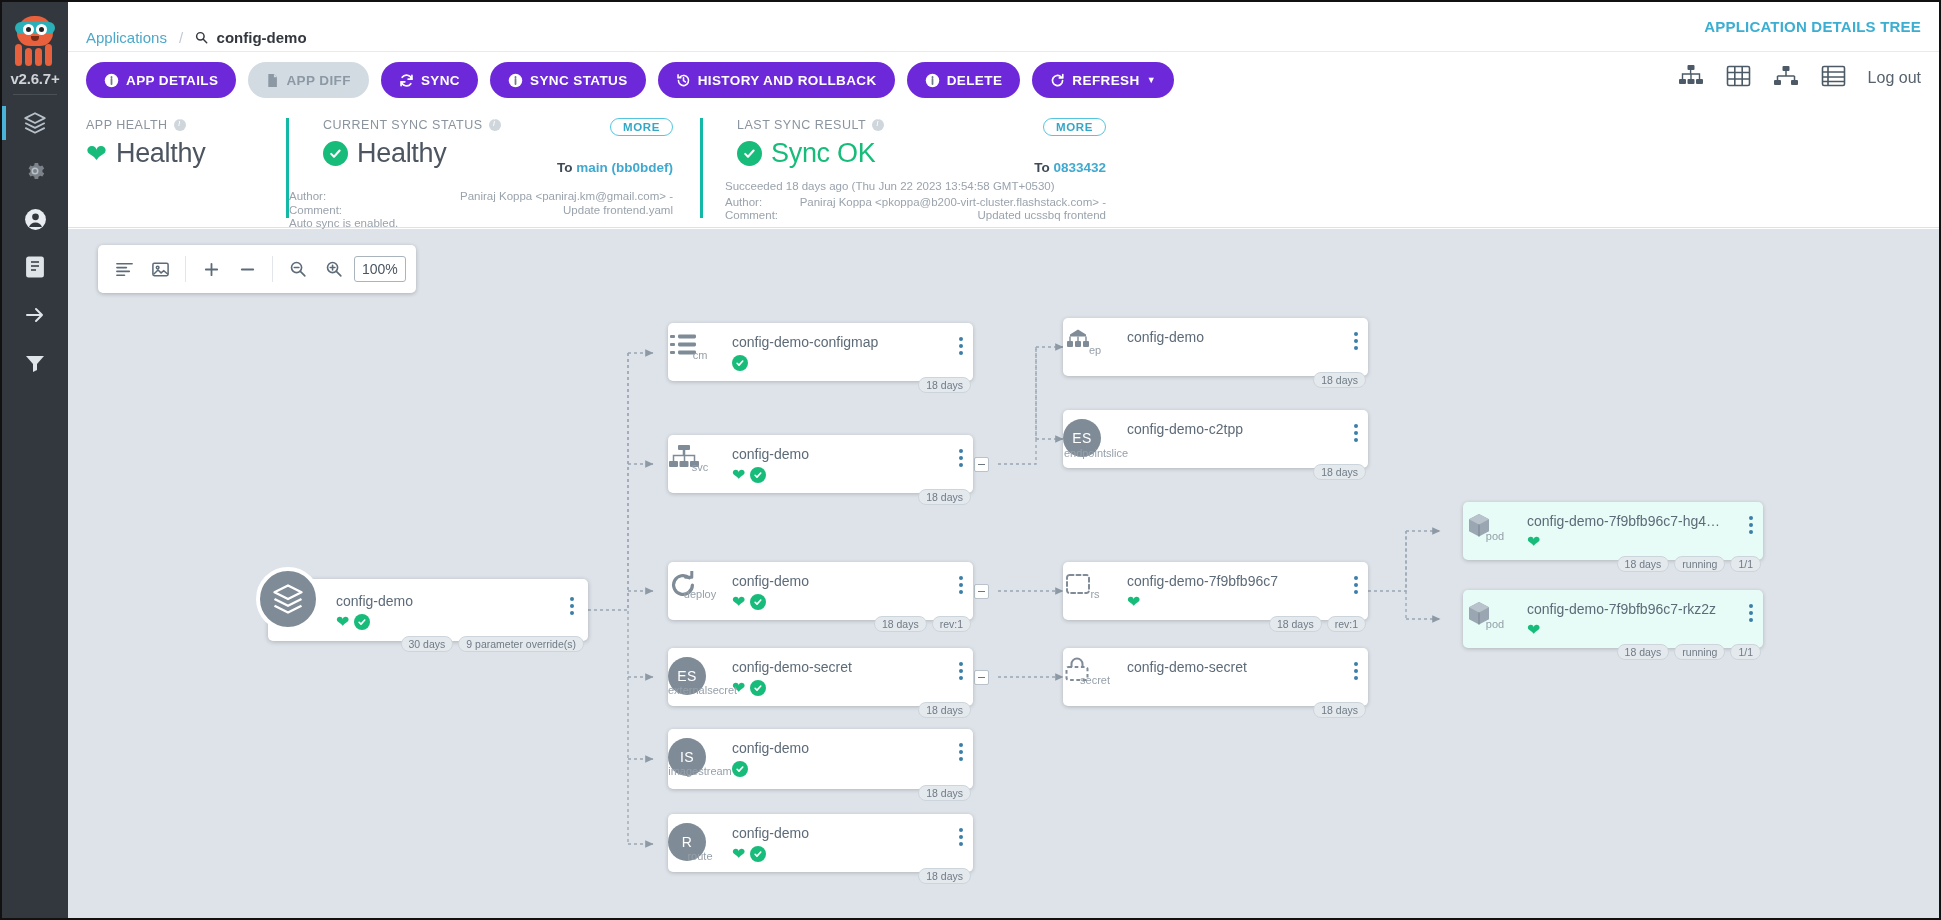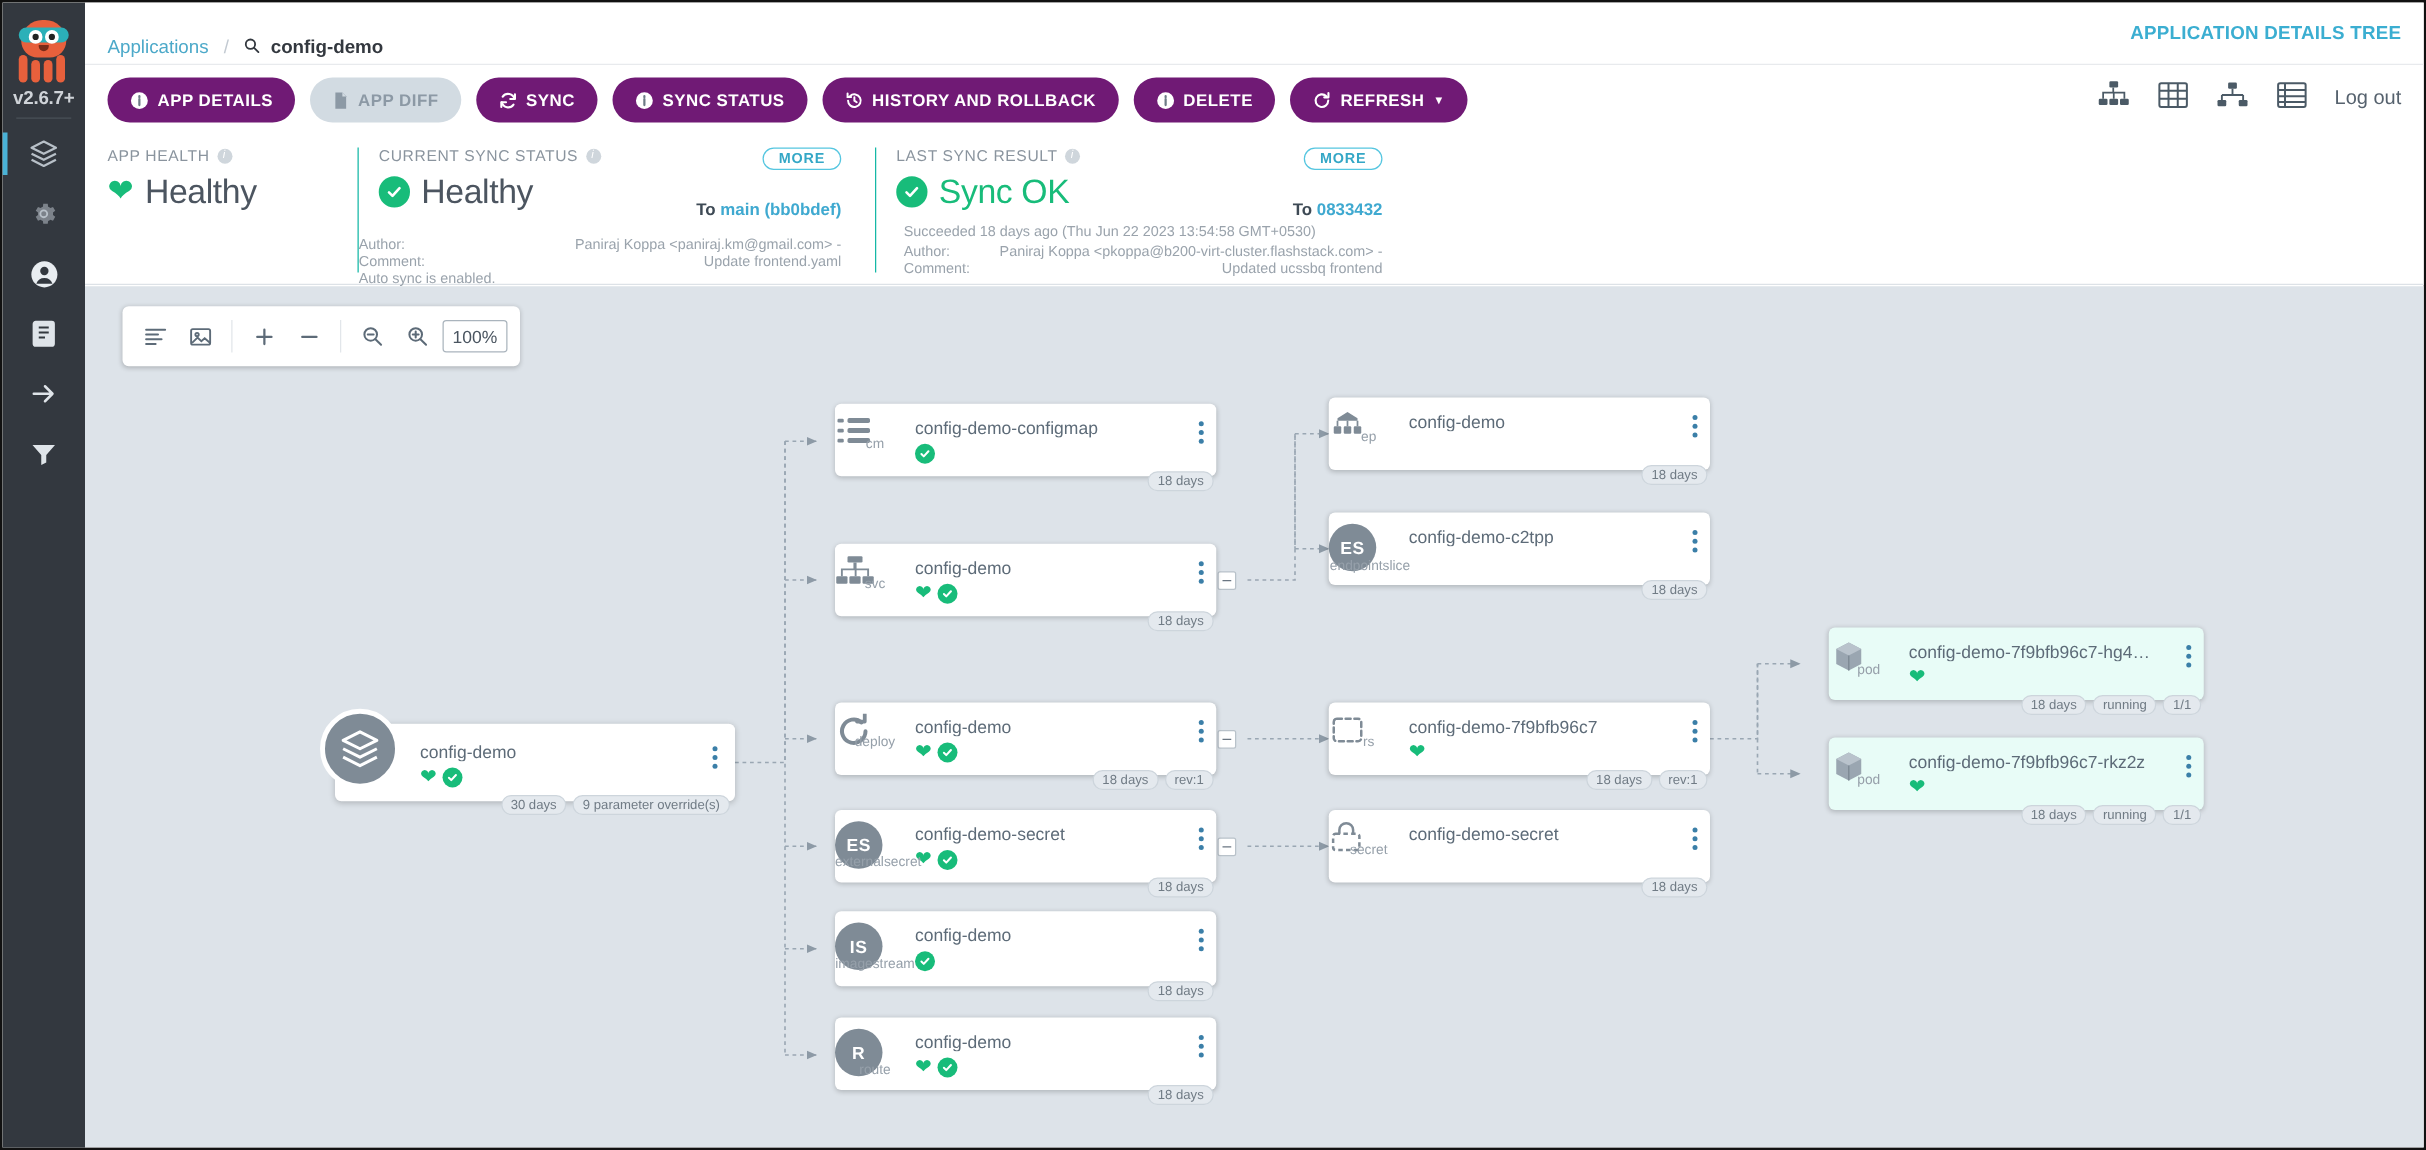--- a/index.html
+++ b/index.html
@@ -38,34 +38,34 @@
   .crumbs a { color:#4ca9c9; text-decoration:none; }
   .crumb-sep { color:#c2c9d1; margin:0 8px; }
   .crumb-cur { color:#33383f; font-weight:600; }
   .mag { display:inline-block; margin-right:4px; }
   .page-title { position:absolute; right:18px; top:16px; font-size:15px; font-weight:bold; color:#3baed1; letter-spacing:.2px; }
 
   
   .toolbar { position:absolute; left:66px; top:50px; right:0; height:56px; background:#fff; }
   .btns { position:absolute; left:18px; top:10px; display:flex; gap:12px; }
   .btn {
-    height:36px; border-radius:18px; background:#701a75; color:#fff;
+    height:36px; border-radius:18px; background:#6d28d9; color:#fff;
     font-size:13.5px; font-weight:bold; letter-spacing:.4px;
     display:flex; align-items:center; gap:7px; padding:0 18px; cursor:pointer; white-space:nowrap;
   }
   .btn.disabled { background:#d2dbe2; color:#8c99a5; }
   .btn svg { display:block; }
   .right-icons { position:absolute; right:18px; top:12px; display:flex; align-items:center; gap:22px; }
   .ri { cursor:pointer; }
   .logout { font-size:16px; color:#56626e; cursor:pointer; }
 
   
   .status { position:absolute; left:66px; top:106px; right:0; height:120px; background:#fff; border-bottom:1px solid #dde2e7; }
   .scol { position:absolute; top:10px; height:100px; }
-  .scol.c2, .scol.c3 { border-left:1px solid #14b8a6; padding-left:16px; }
+  .scol.c2, .scol.c3 { border-left:3px solid #14b8a6; padding-left:34px; }
   .slabel { font-size:12.5px; color:#8a949e; letter-spacing:.5px; display:flex; align-items:center; gap:6px; }
   .info-dot { width:12px; height:12px; border-radius:50%; background:#cfd6dc; display:inline-block; position:relative; }
   .info-dot::after { content:"i"; position:absolute; left:4.5px; top:-1px; font-size:9px; color:#fff; font-style:italic; }
   .sval { display:flex; align-items:center; gap:9px; margin-top:6px; }
   .sval-text { font-size:27px; color:#4c5560; font-weight:400; letter-spacing:-.3px; }
   .sval-text.green { color:#18bc7a; }
   .heart { color:#18bc7a; font-size:25px; line-height:1; }
   .okcirc { width:25px; height:25px; border-radius:50%; background:#18bc7a; display:flex; align-items:center; justify-content:center; }
   .okcirc svg { display:block; }
   .more {
@@ -103,21 +103,21 @@
   .mini-heart { color:#18bc7a; font-size:16px; line-height:1; }
   .mini-ok { width:16px; height:16px; border-radius:50%; background:#18bc7a; display:flex; align-items:center; justify-content:center; }
   .kebab { position:absolute; right:10px; top:14px; display:flex; flex-direction:column; gap:3px; cursor:pointer; }
   .kebab i { width:4px; height:4px; border-radius:50%; background:#3b7fa8; display:block; }
   .tags { position:absolute; right:2px; bottom:-12px; display:flex; gap:5px; }
   .tag {
     background:#e4e9ee; border:1px solid #cdd5dc; border-radius:9px;
     font-size:10.5px; color:#707b85; padding:1px 7px; white-space:nowrap;
   }
   .circ-kind { width:38px; height:38px; border-radius:50%; background:#7f8b96; color:#fff;
-    display:flex; align-items:center; justify-content:center; font-size:14px; font-weight:bold; letter-spacing:.5px; }
+    display:flex; align-items:center; justify-content:center; font-size:14px; font-weight:normal; letter-spacing:.5px; }
 
   
   .rootnode { position:absolute; background:#fff; border-radius:5px; box-shadow:0 1px 5px rgba(0,0,0,.22); }
   .root-circle {
     position:absolute; left:-12px; top:-12px; width:64px; height:64px; border-radius:50%;
     background:#7f8b96; border:4px solid #fff; display:flex; align-items:center; justify-content:center;
   }
   .root-text { position:absolute; left:68px; top:14px; }
 
   

